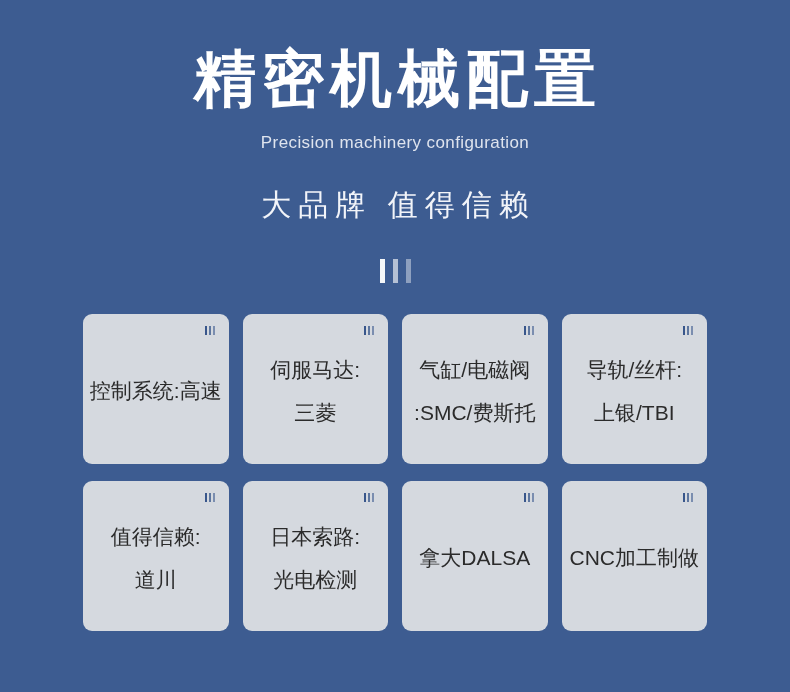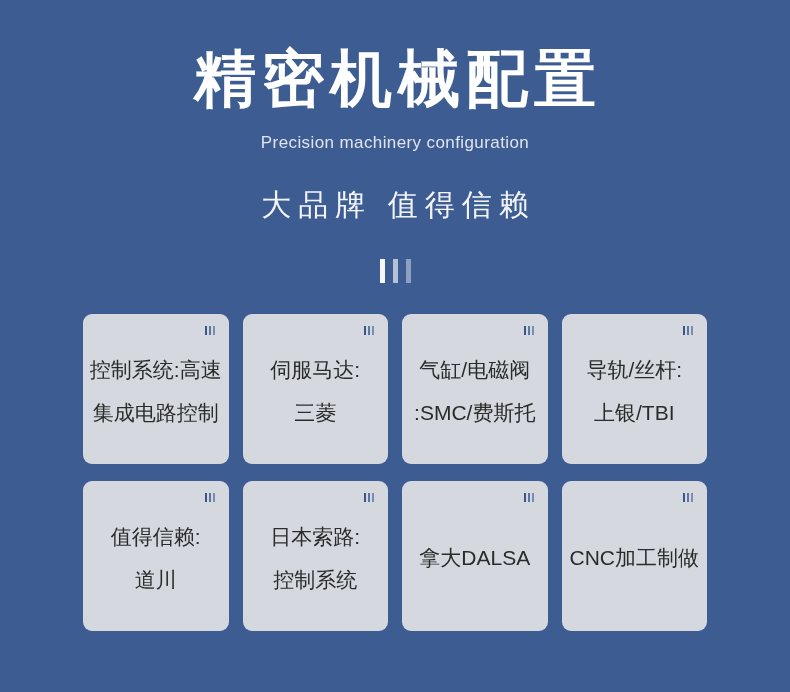--- a/index.html
+++ b/index.html
@@ -160,21 +160,20 @@
 
   <div class="card-grid">
 
     <div class="card">
       <span class="card-mark">
           <i></i>
           <i></i>
           <i></i>
         </span>
       <div class="card-text">控制系统:高速</div>
-      <div class="card-text line2">集成电路控制</div>
     </div>
 
     <div class="card">
       <span class="card-mark">
           <i></i>
           <i></i>
           <i></i>
         </span>
       <div class="card-text">伺服马达:</div>
       <div class="card-text line2">三菱</div>
@@ -210,21 +209,21 @@
       <div class="card-text line2">道川</div>
     </div>
 
     <div class="card">
       <span class="card-mark">
           <i></i>
           <i></i>
           <i></i>
         </span>
       <div class="card-text">日本索路:</div>
-      <div class="card-text line2">控制系统</div>
+      <div class="card-text line2">光电检测</div>
     </div>
 
     <div class="card">
       <span class="card-mark">
           <i></i>
           <i></i>
           <i></i>
         </span>
       <div class="card-text line2">拿大DALSA</div>
     </div>

